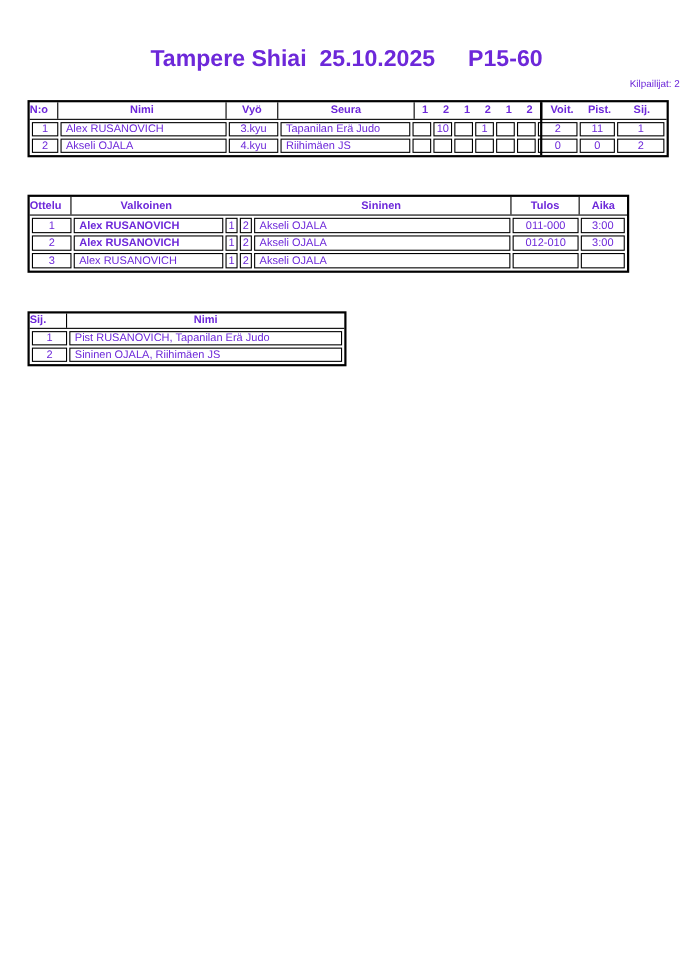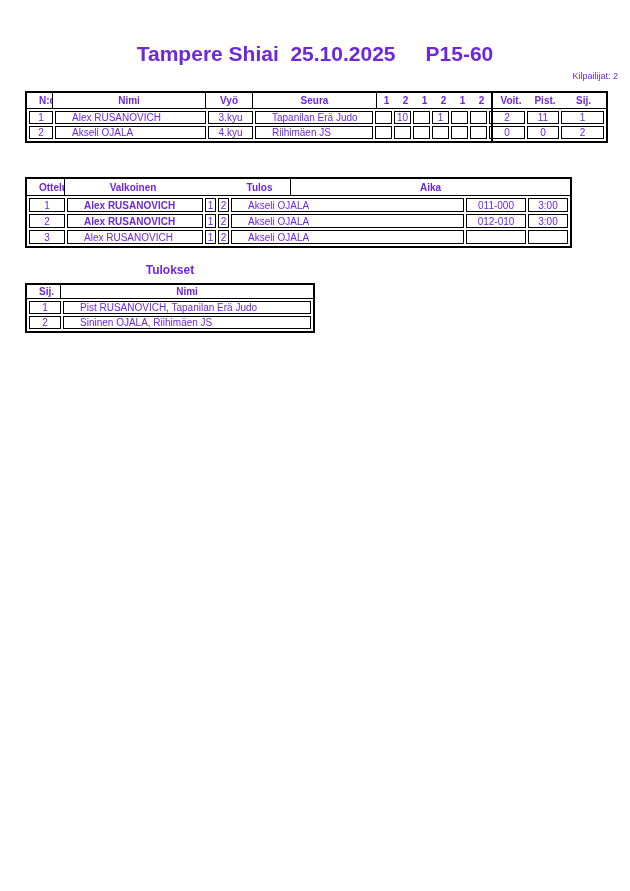--- a/index.html
+++ b/index.html
@@ -34,32 +34,32 @@
     border: 2px solid #000;
     background: #fff;
   }
   .thead {
     display: flex;
     border-bottom: 1px solid #000;
     font-weight: bold; font-size: 10px;
     align-items: center;
   }
   .hc { text-align: center; height: 100%; display: flex; align-items: center; justify-content: center; overflow: hidden; }
-  .hc.left { justify-content: flex-start; padding-left: 12px; }
+  .hc.left { justify-content: flex-start; padding-left: 0; }
   .sep { border-right: 1px solid #000; }
   .tbody { padding: 2px; display: flex; flex-direction: column; gap: 2px; }
   .trow { display: flex; gap: 2px; }
   .td {
     border: 1px solid #000;
     height: 13px; line-height: 11px;
     font-size: 10px;
     display: flex; align-items: center; justify-content: center;
     overflow: hidden; white-space: nowrap;
   }
-  .td.left { justify-content: flex-start; padding-left: 16px; }
+  .td.left { justify-content: flex-start; padding-left: 4px; }
   .td.bold { font-weight: bold; }
   .fill { flex: 1; }
   
   .t1 { left: 25px; top: 91px; width: 583px; }
   .t1 .thead { height: 16px; }
   .t1 .vline { position: absolute; left: 464px; top: 0; bottom: 0; width: 2px; background: #000; }
   
   .t2 { left: 25px; top: 177px; width: 547px; }
   .t2 .thead { height: 17px; }
   .t2 .td { height: 14px; }
@@ -135,20 +135,21 @@
       </div>
     </div>
   </div>
 
 
   <div class="tbl t2">
     <div class="thead">
       <div class="hc left sep w38">Ottelu</div>
       <div class="hc w136">Valkoinen</div>
       <div class="hc w28"></div>
+      <div class="hc sep w236">Sininen</div>
       <div class="hc sep w62">Tulos</div>
       <div class="hc fill">Aika</div>
     </div>
     <div class="tbody">
       <div class="trow">
         <div class="td w36">1</div>
         <div class="td left bold w136">Alex RUSANOVICH</div>
         <div class="td w11">1</div>
         <div class="td w11">2</div>
         <div class="td left w233">Akseli OJALA</div>
@@ -169,21 +170,20 @@
         <div class="td left w136">Alex RUSANOVICH</div>
         <div class="td w11">1</div>
         <div class="td w11">2</div>
         <div class="td left w233">Akseli OJALA</div>
         <div class="td w60"></div>
         <div class="td fill"></div>
       </div>
     </div>
   </div>
 
-  <div class="sec-heading h-tulokset">Tulokset</div>
 
   <div class="tbl t3">
     <div class="thead">
       <div class="hc left sep w34">Sij.</div>
       <div class="hc fill">Nimi</div>
     </div>
     <div class="tbody">
       <div class="trow">
         <div class="td w32">1</div>
         <div class="td left fill">Pist RUSANOVICH, Tapanilan Erä Judo</div>

